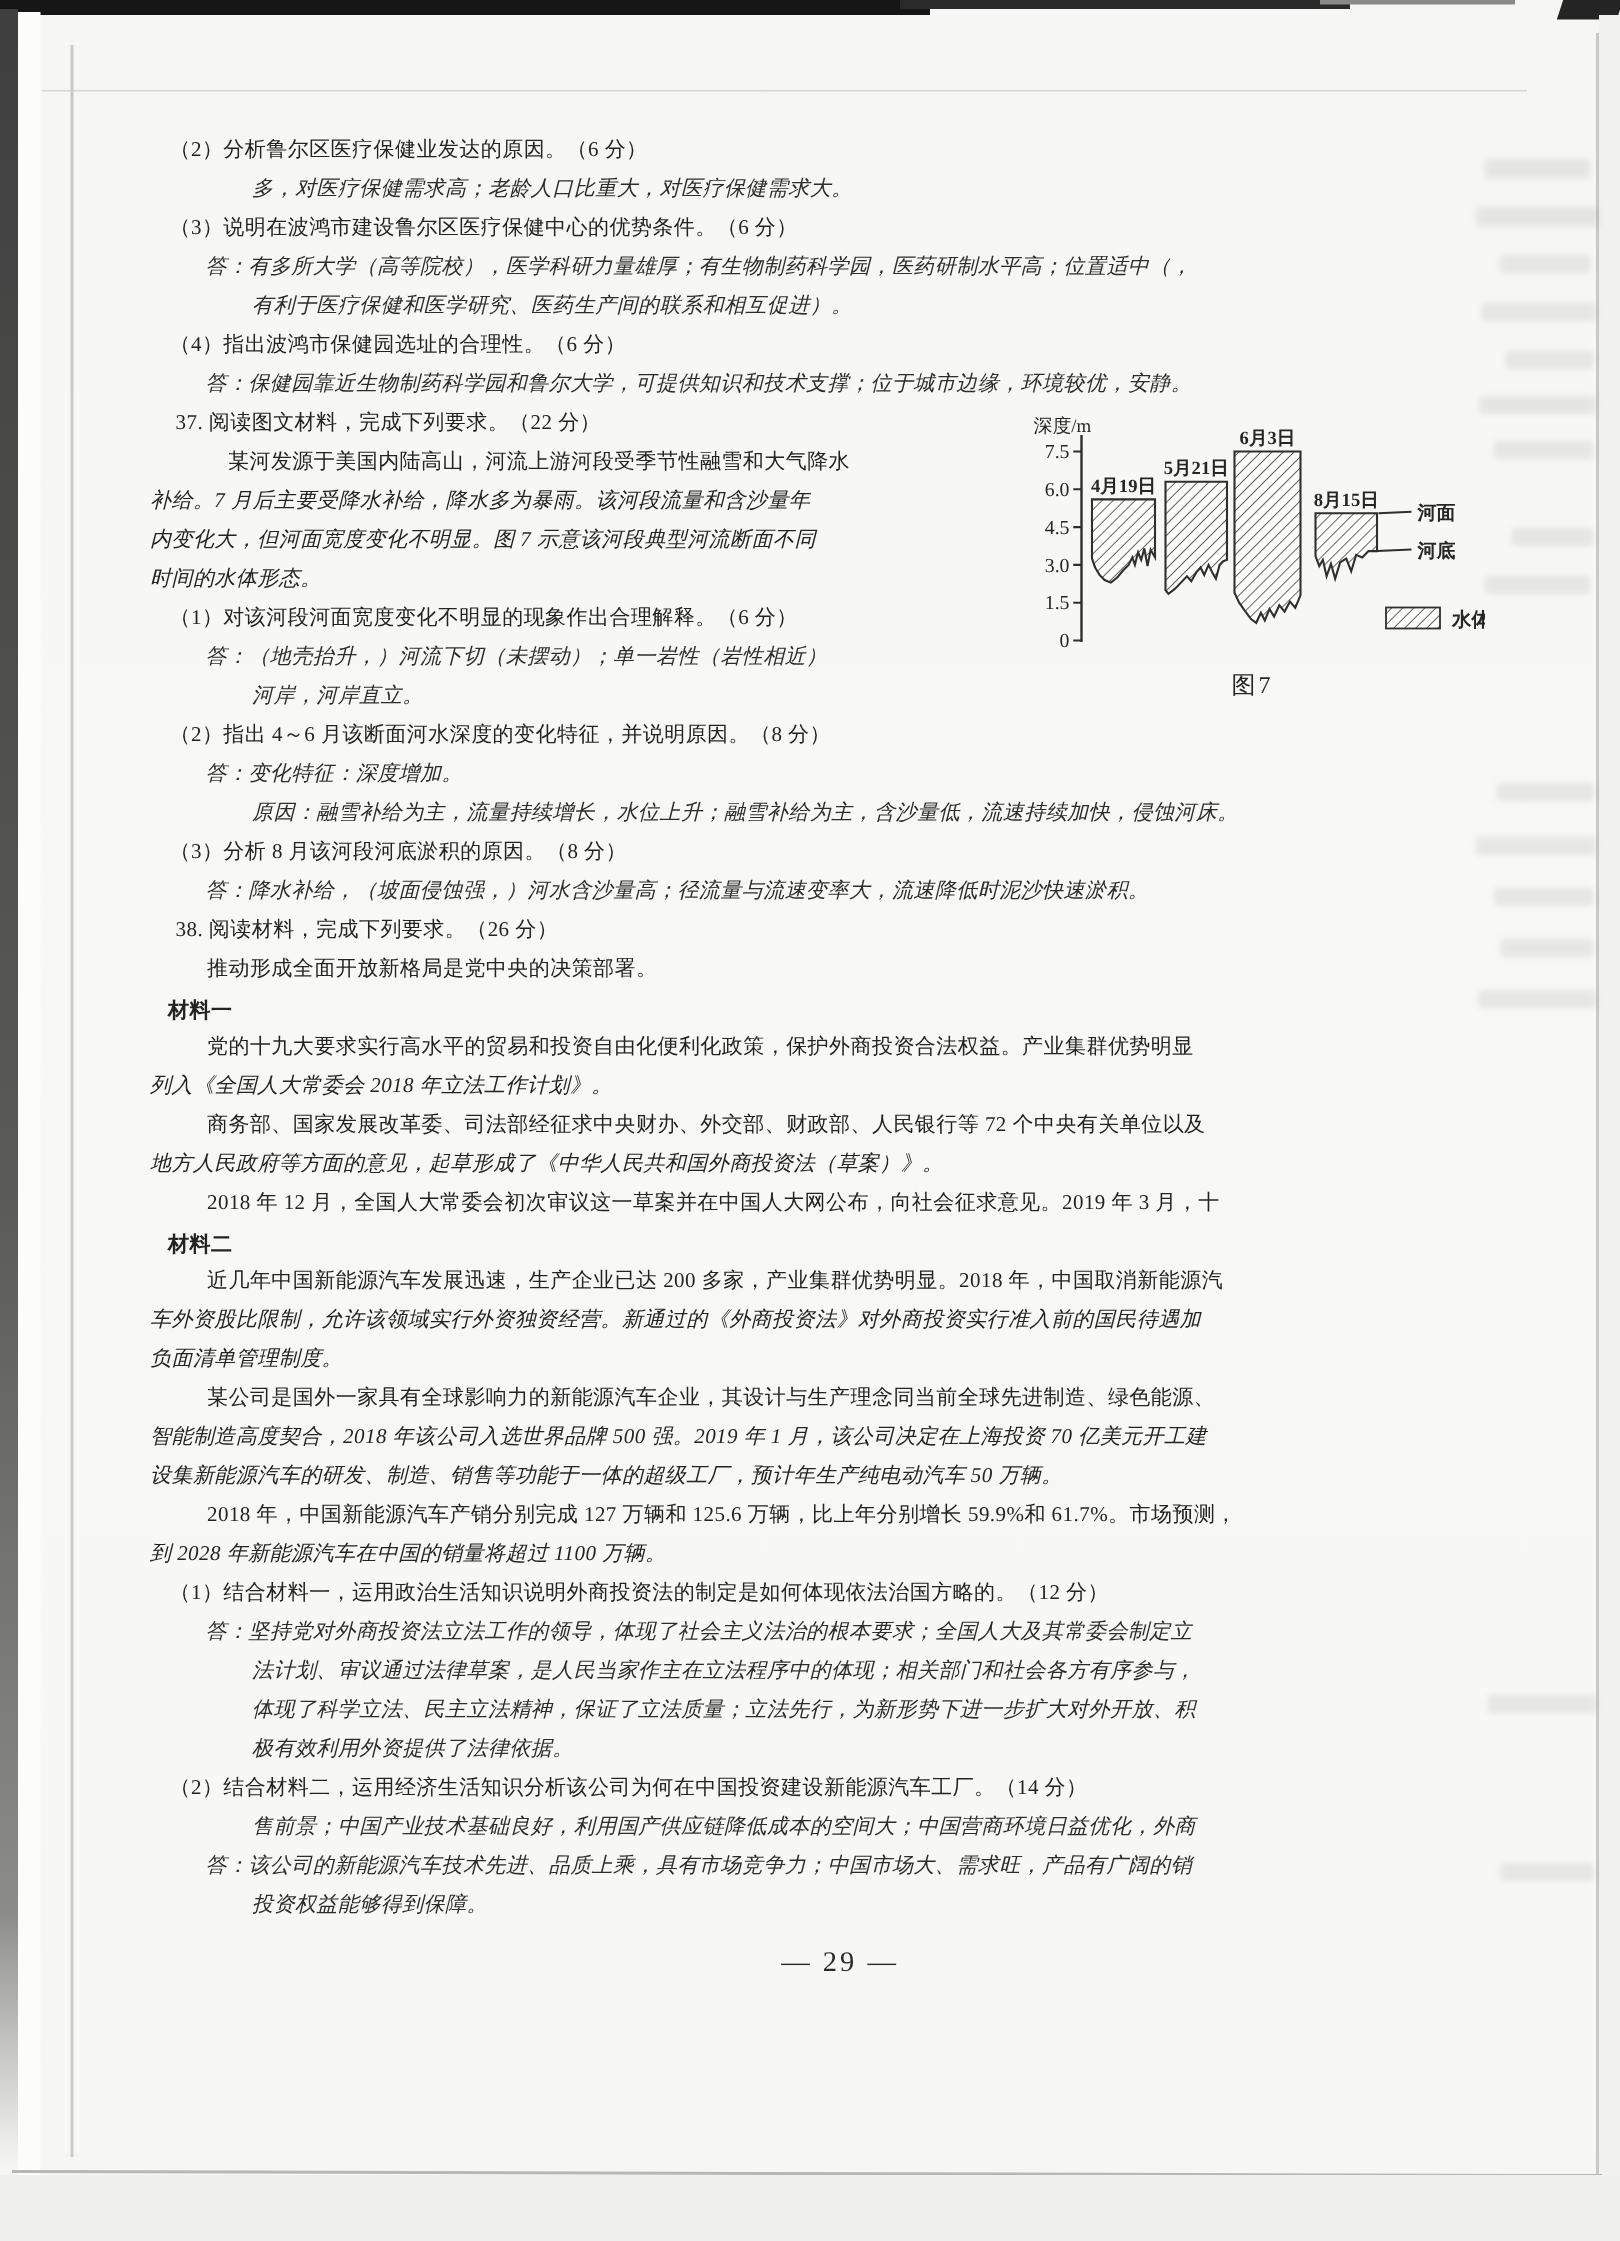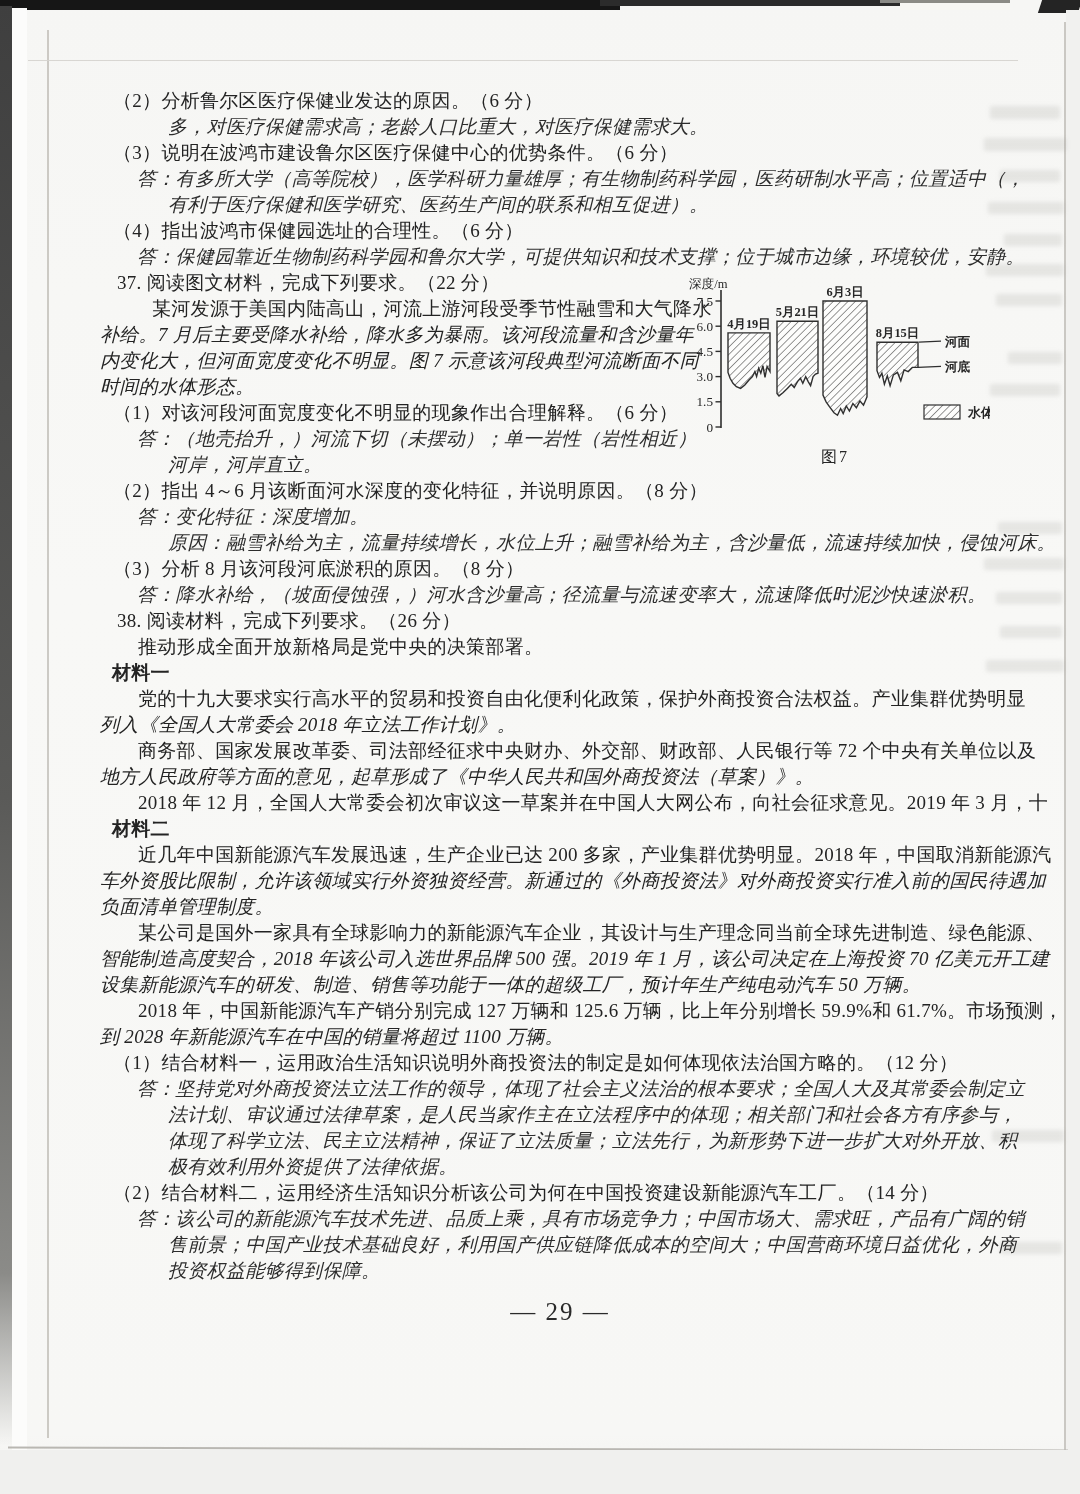--- a/index.html
+++ b/index.html
@@ -16,35 +16,35 @@
   .left-sliver{position:absolute;left:12px;top:8px;width:15px;height:1442px;background:#fcfcfb;}
   .crease-line{position:absolute;left:47px;top:30px;width:2px;height:1408px;background:#c2bfb9;opacity:.8;filter:blur(.4px);}
   .top-rule{position:absolute;left:28px;top:60px;width:990px;height:1px;background:#d5d3ce;opacity:.9;}
   .right-edge-line{position:absolute;left:1064px;top:22px;width:2px;height:1430px;background:#cac8c3;}
   .right-edge-col{position:absolute;left:1066px;top:10px;width:14px;height:1442px;background:#f1f1ef;}
   .bottom-edge{position:absolute;left:8px;top:1448px;width:1060px;height:2px;background:#b9b7b2;transform:rotate(.15deg);}
   .below-sheet{position:absolute;left:0;top:1450px;width:1080px;height:44px;background:#f0f0ee;}
   .ghost{position:absolute;background:rgba(138,136,130,.16);filter:blur(2px);border-radius:2px;pointer-events:none;}
   
   .content{position:absolute;left:100px;top:0;width:966px;padding-top:88px;color:#232323;}
-  .line{white-space:nowrap;font-size:19px;line-height:26px;letter-spacing:.3px;}
+  .line{white-space:nowrap;font-size:14px;line-height:26px;letter-spacing:.3px;}
   .i-n{margin-left:17px;}
   .i-q{margin-left:13px;}
   .i-a{margin-left:37px;font-style:italic;color:#2c2c2c;}
   .i-c{margin-left:68px;font-style:italic;color:#2c2c2c;}
   .i-c2{margin-left:68px;font-style:italic;color:#2c2c2c;}
   .i-p{margin-left:38px;}
   .i-p2{margin-left:52px;}
   .i-h{margin-left:12px;font-weight:700;font-family:"Liberation Sans",sans-serif;}
   .i-0{margin-left:0;font-style:italic;}
   .figrow{position:relative;min-height:182px;}
   .figleft{width:600px;}
   .fig{position:absolute;left:588px;top:-19px;width:302px;height:190px;}
   svg text{font-family:"Liberation Serif",serif;fill:#262626;}
-  .pagenum{margin-top:14px;width:920px;text-align:center;font-size:25px;color:#2a2a2a;letter-spacing:2px;}
+  .pagenum{margin-top:14px;width:920px;text-align:center;font-size:19px;color:#2a2a2a;letter-spacing:2px;}
 </style>
 </head>
 <body>
 
 <div class="scan">
 
   <div class="top-bar"></div>
   <div class="top-bar2"></div>
   <div class="top-bar3"></div>
   <div class="top-corner-mark"></div>
@@ -157,19 +157,19 @@
         <div class="line i-0">智能制造高度契合，2018 年该公司入选世界品牌 500 强。2019 年 1 月，该公司决定在上海投资 70 亿美元开工建</div>
         <div class="line i-0">设集新能源汽车的研发、制造、销售等功能于一体的超级工厂，预计年生产纯电动汽车 50 万辆。</div>
         <div class="line i-p">2018 年，中国新能源汽车产销分别完成 127 万辆和 125.6 万辆，比上年分别增长 59.9%和 61.7%。市场预测，</div>
         <div class="line i-0">到 2028 年新能源汽车在中国的销量将超过 1100 万辆。</div>
         <div class="line i-q">（1）结合材料一，运用政治生活知识说明外商投资法的制定是如何体现依法治国方略的。（12 分）</div>
         <div class="line i-a">答：坚持党对外商投资法立法工作的领导，体现了社会主义法治的根本要求；全国人大及其常委会制定立</div>
         <div class="line i-c">法计划、审议通过法律草案，是人民当家作主在立法程序中的体现；相关部门和社会各方有序参与，</div>
         <div class="line i-c">体现了科学立法、民主立法精神，保证了立法质量；立法先行，为新形势下进一步扩大对外开放、积</div>
         <div class="line i-c">极有效利用外资提供了法律依据。</div>
         <div class="line i-q">（2）结合材料二，运用经济生活知识分析该公司为何在中国投资建设新能源汽车工厂。（14 分）</div>
+        <div class="line i-c">售前景；中国产业技术基础良好，利用国产供应链降低成本的空间大；中国营商环境日益优化，外商</div>
         <div class="line i-a">答：该公司的新能源汽车技术先进、品质上乘，具有市场竞争力；中国市场大、需求旺，产品有广阔的销</div>
-        <div class="line i-c">售前景；中国产业技术基础良好，利用国产供应链降低成本的空间大；中国营商环境日益优化，外商</div>
         <div class="line i-c">投资权益能够得到保障。</div>
       </div>
     <div class="pagenum">— 29 —</div>
   </div>
 </div>
 
 </body></html>

